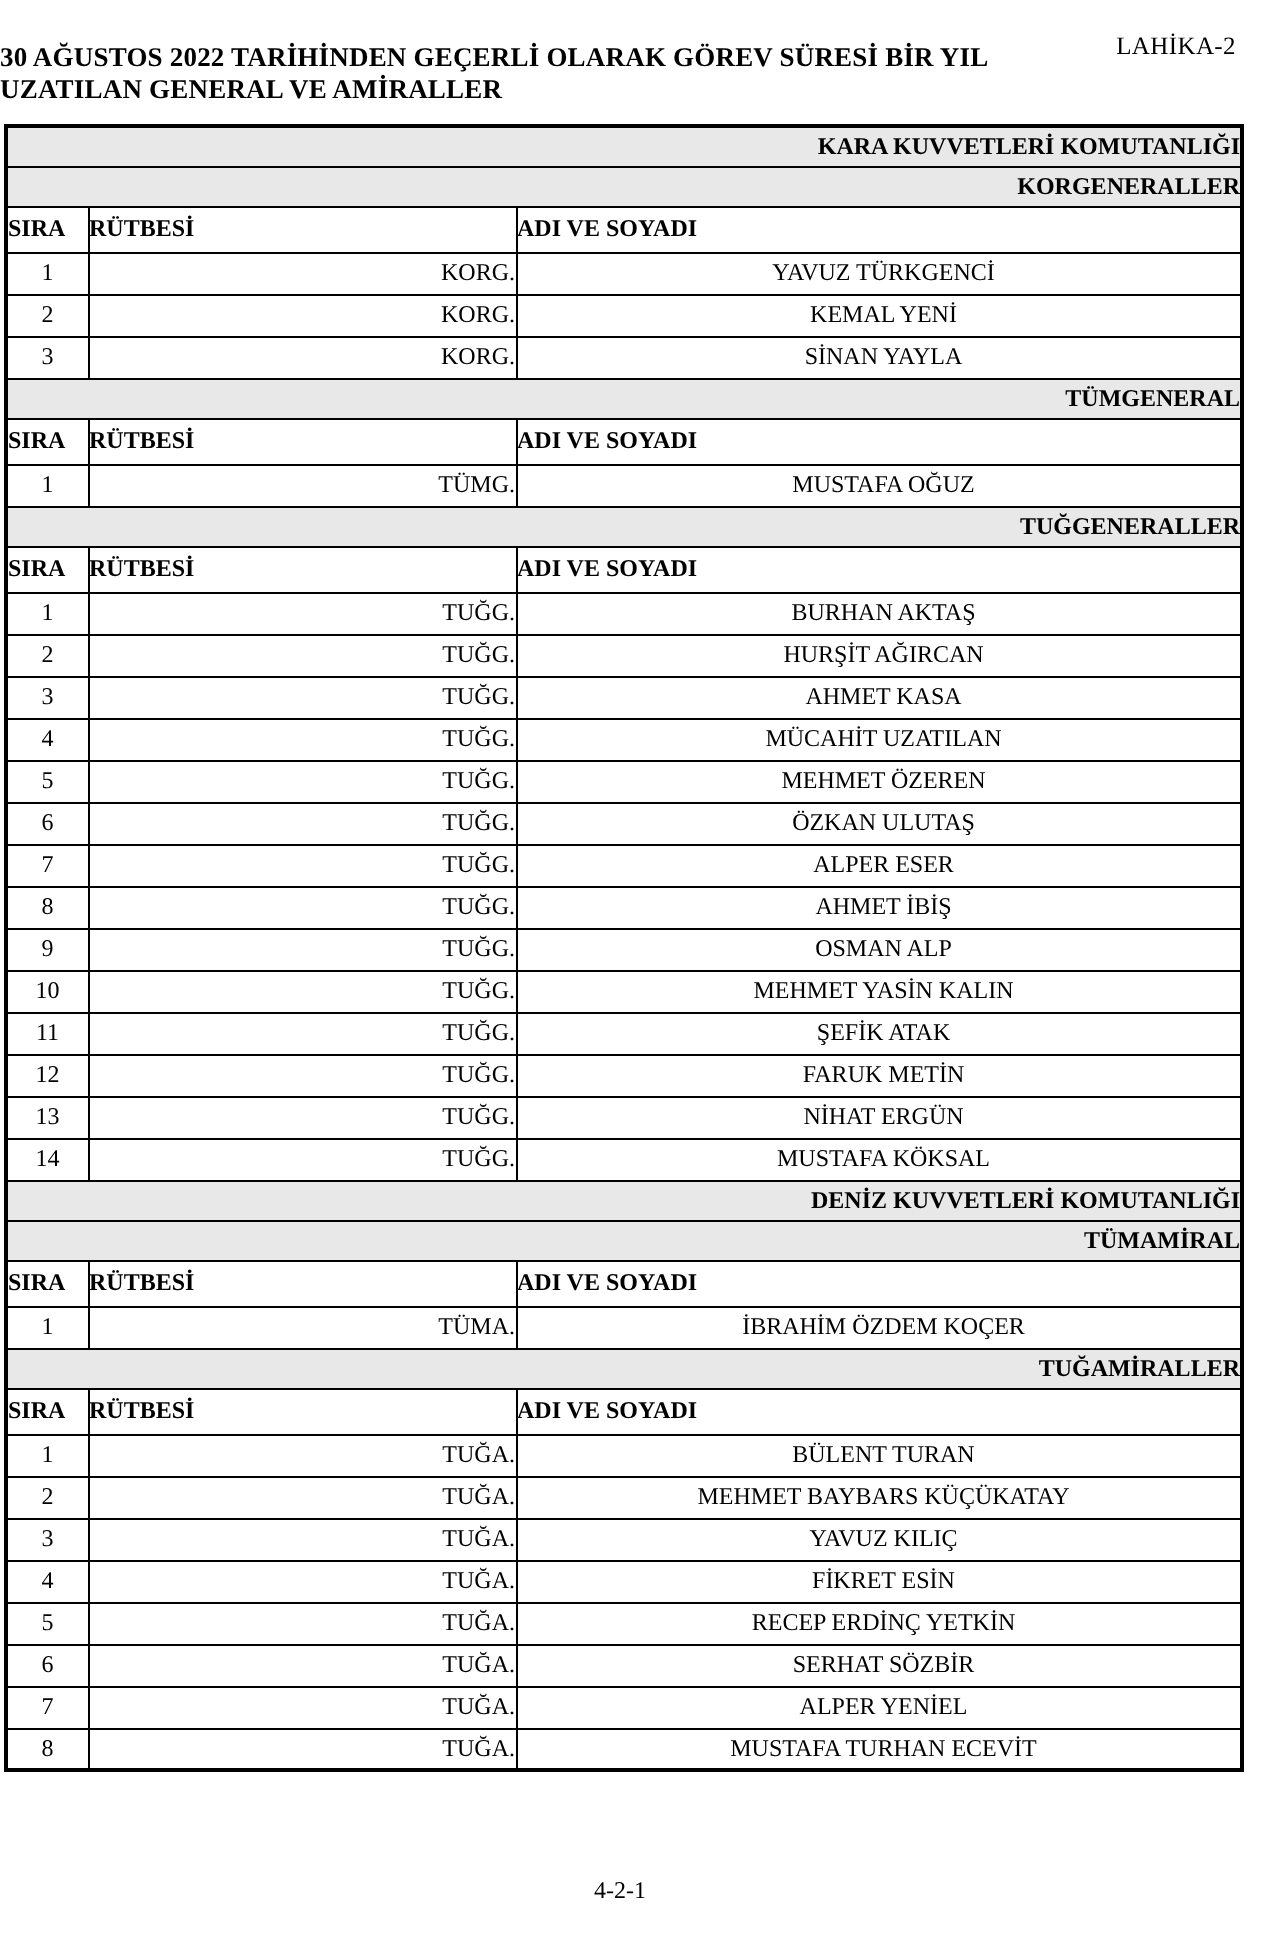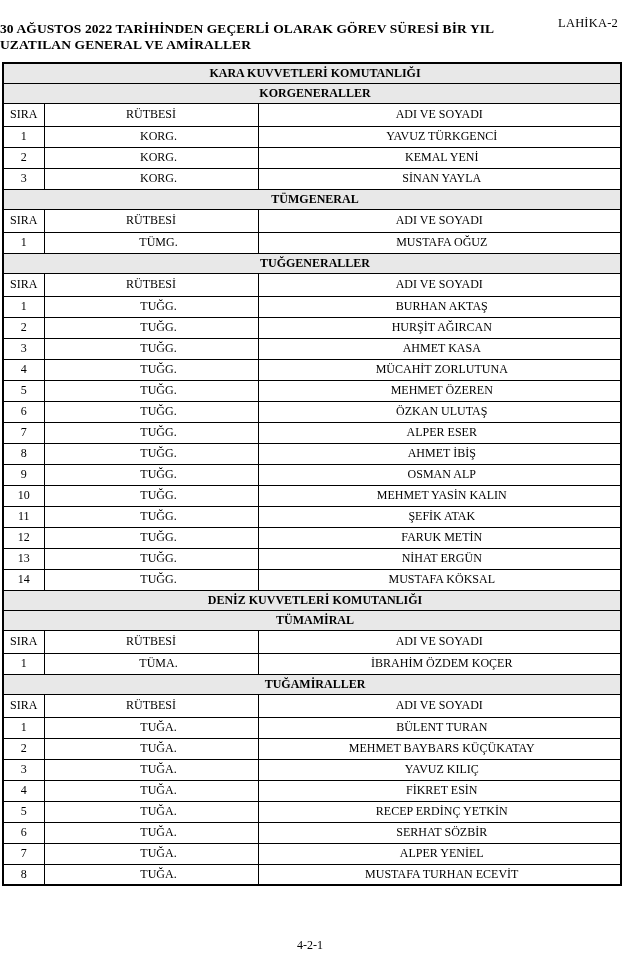--- a/index.html
+++ b/index.html
@@ -48,36 +48,36 @@
     white-space: nowrap;
   }
   col.col-sira { width: 41px; }
   col.col-rutbe { width: 214px; }
   col.col-ad { width: 363px; }
 
   tr.section-row td {
     height: 20px;
     background: #e8e8e8;
     font-weight: bold;
-    text-align: center;
+    text-align: right;
     padding-left: 6px;
     font-size: 12px;
   }
   tr.colhead-row td {
     height: 23px;
-    font-weight: normal;
-    text-align: center;
+    font-weight: bold;
+    text-align: left;
     background: #ffffff;
   }
   tr.data-row td {
     height: 21px;
     background: #ffffff;
   }
   tr.data-row td.c0 { text-align: center; }
-  tr.data-row td.c1 { text-align: center; padding-left: 15px; }
+  tr.data-row td.c1 { text-align: right; padding-left: 15px; }
   tr.data-row td.c2 { text-align: center; padding-left: 5px; }
 
   .page-footer {
     position: absolute;
     bottom: 20px;
     left: 0;
     width: 620px;
     text-align: center;
     font-size: 12px;
   }
@@ -159,21 +159,21 @@
           <td class="c2">HURŞİT AĞIRCAN</td>
         </tr>
         <tr class="data-row">
           <td class="c0">3</td>
           <td class="c1">TUĞG.</td>
           <td class="c2">AHMET KASA</td>
         </tr>
         <tr class="data-row">
           <td class="c0">4</td>
           <td class="c1">TUĞG.</td>
-          <td class="c2">MÜCAHİT ZORLUTUNA</td>
+          <td class="c2">MÜCAHİT UZATILAN</td>
         </tr>
         <tr class="data-row">
           <td class="c0">5</td>
           <td class="c1">TUĞG.</td>
           <td class="c2">MEHMET ÖZEREN</td>
         </tr>
         <tr class="data-row">
           <td class="c0">6</td>
           <td class="c1">TUĞG.</td>
           <td class="c2">ÖZKAN ULUTAŞ</td>

